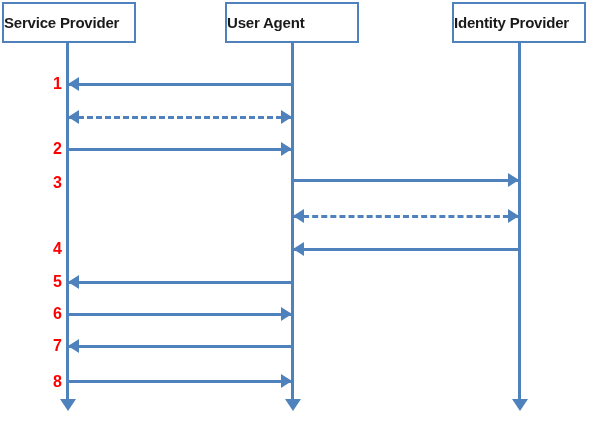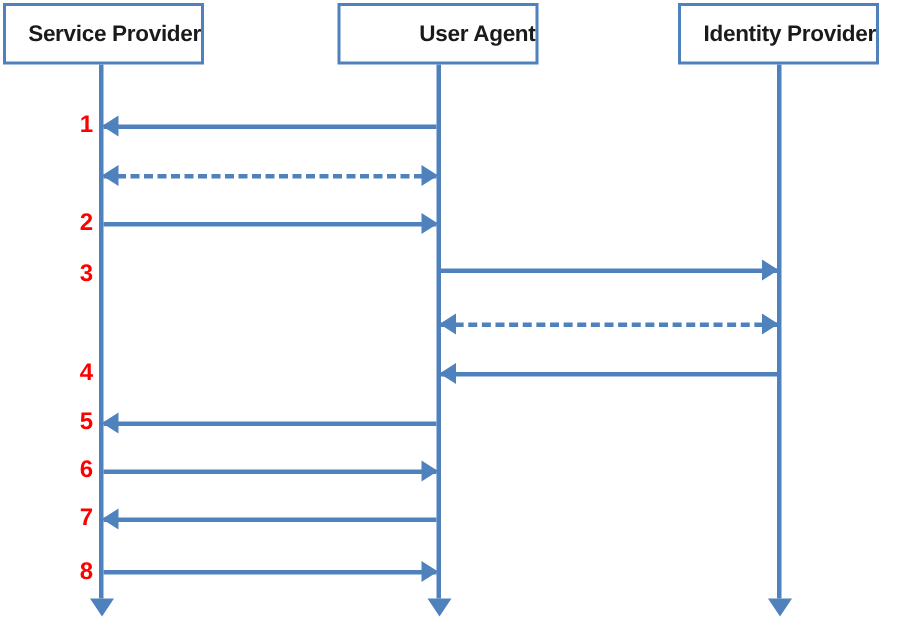--- a/index.html
+++ b/index.html
@@ -16,21 +16,21 @@
     font-family:"Liberation Sans", sans-serif;
     overflow:hidden;
   }
   
   .actor{
     position:absolute;
     top:2px;height:41px;width:134px;
     box-sizing:border-box;
     background:#ffffff;
     border:2px solid var(--line);
-    display:flex;align-items:center;justify-content:flex-end;
+    display:flex;align-items:center;justify-content:flex-start;
   }
   .actor .actor-label{
     font-weight:bold;font-size:15px;color:var(--ink);
     white-space:nowrap;letter-spacing:-0.2px;
   }
   
   .lifeline{
     position:absolute;top:43px;height:356px;width:3px;
     background:var(--line);
   }

